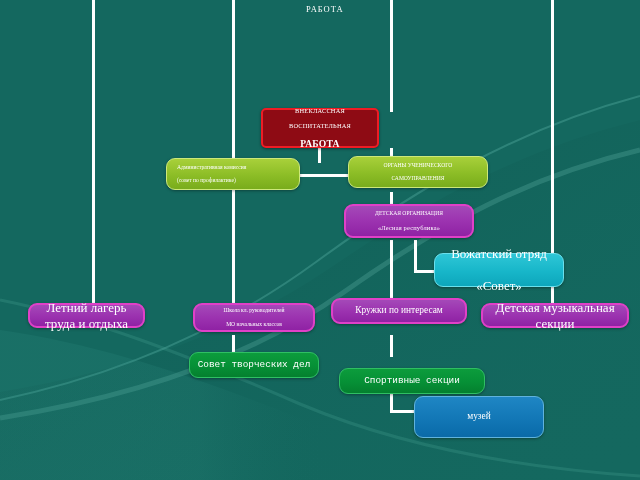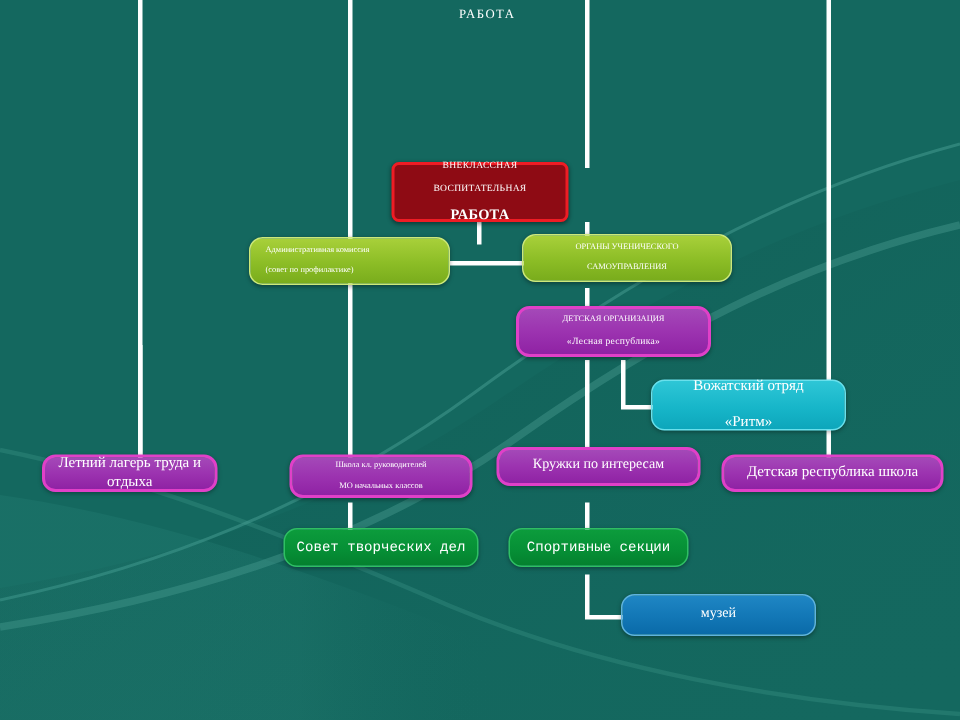--- a/index.html
+++ b/index.html
@@ -59,21 +59,21 @@
     box-shadow:0 1px 3px rgba(0,0,0,.35);
   }
   .n-blue{
     background:linear-gradient(180deg,#1f86c4 0%,#1277b6 55%,#0a6aa8 100%);
     border:1px solid #5fb3de;
     border-radius:9px;
     box-shadow:0 1px 3px rgba(0,0,0,.35);
   }
   .t-xs{font-size:5.6px;}
   .t-sm{font-size:6.4px;letter-spacing:.2px;}
-  .t-md{font-size:10px;}
+  .t-md{font-size:13px;}
   .t-lg{font-size:9.4px;}
   .big{font-size:9.6px;}
   #heading{
     position:absolute;
     color:#ffffff;
     font-size:8.5px;
     letter-spacing:1px;
     white-space:nowrap;
   }
 </style>
@@ -151,48 +151,48 @@
   <div class="node n-magenta t-xs" style="left:344px;top:204px;width:130px;height:34px;">
     <span>
       <span>ДЕТСКАЯ ОРГАНИЗАЦИЯ</span><br>
       <span class="t-sm">«Лесная республика»</span>
     </span>
   </div>
 
   <div class="node n-cyan t-md" style="left:434px;top:253px;width:130px;height:34px;">
     <span>
       <span>Вожатский отряд</span><br>
-      <span>«Ритм»</span>
+      <span>«Совет»</span>
     </span>
   </div>
 
   <div class="node n-magenta t-md" style="left:28px;top:303px;width:117px;height:25px;">
     <span>Летний лагерь труда и отдыха</span>
   </div>
 
   <div class="node n-magenta t-xs" style="left:193px;top:303px;width:122px;height:29px;">
     <span>
       <span>Школа кл. руководителей</span><br>
       <span>МО начальных классов</span>
     </span>
   </div>
 
   <div class="node n-magenta t-lg" style="left:331px;top:298px;width:136px;height:26px;">
     <span>Кружки по интересам</span>
   </div>
 
   <div class="node n-magenta t-md" style="left:481px;top:303px;width:148px;height:25px;">
-    <span>Детская республика школа</span>
+    <span>Детская музыкальная секции</span>
   </div>
 
   <div class="node n-green t-lg" style="left:189px;top:352px;width:130px;height:26px;">
     <span>Совет творческих дел</span>
   </div>
 
-  <div class="node n-green t-lg" style="left:339px;top:352px;width:120px;height:26px;text-align:center;">
+  <div class="node n-green t-lg" style="left:339px;top:368px;width:146px;height:26px;text-align:center;">
     <span>Спортивные секции</span>
   </div>
 
-  <div class="node n-blue t-lg" style="left:414px;top:396px;width:130px;height:28px;">
+  <div class="node n-blue t-lg" style="left:414px;top:396px;width:130px;height:42px;">
     <span>музей</span>
   </div>
 
 </div>
 
 </body></html>

